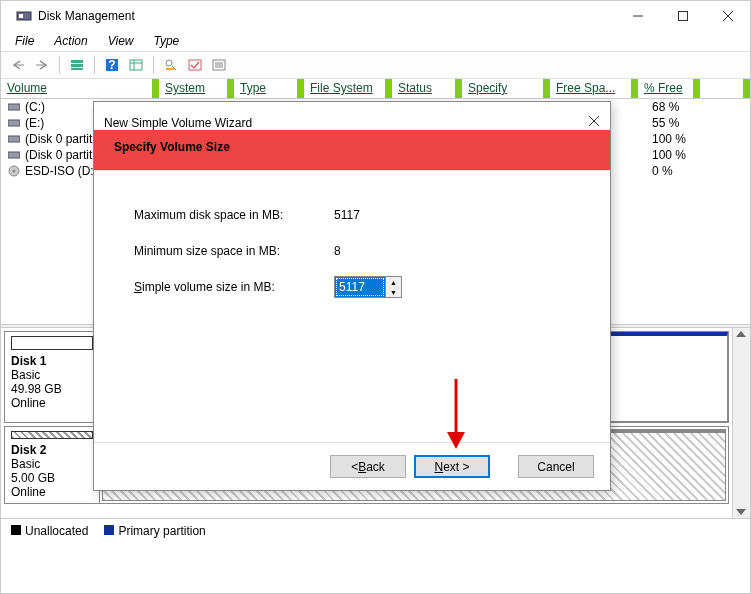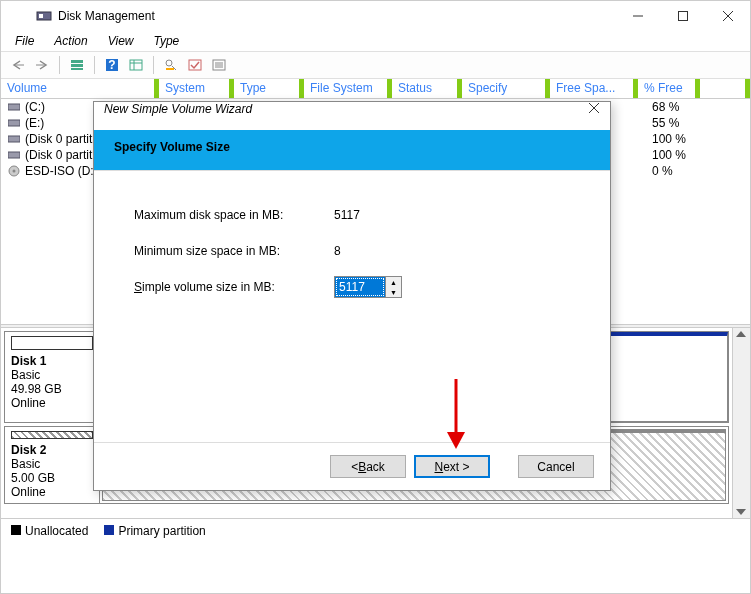--- a/index.html
+++ b/index.html
@@ -1,29 +1,29 @@
 <!DOCTYPE html>
 <html><head>
 <meta charset="utf-8">
 <style>
 * { box-sizing: border-box; margin: 0; padding: 0; font-family: "Segoe UI", Tahoma, sans-serif; font-size: 12px; }
 body { background: #fff; overflow: hidden; }
 .window { width: 751px; height: 594px; border: 1px solid #ccc; background: #fff; position: relative; }
-.titlebar { height: 30px; display: flex; align-items: center; padding: 0 15px; margin-left: 20px; }
+.titlebar { height: 30px; display: flex; align-items: center; padding: 0 15px; }
 .titlebar .icon { width: 16px; height: 16px; margin-right: 6px; }
 .titlebar .title { flex: 1; color: #000; }
 .winbtns { display: flex; position: absolute; right: 0; top: 0; }
 .winbtn { width: 45px; height: 30px; display: flex; align-items: center; justify-content: center; color: #666; }
 .menubar { height: 20px; display: flex; align-items: center; padding: 0 6px; gap: 4px; }
 .menubar span { padding: 2px 8px; font-style: italic; }
 .toolbar { height: 28px; border-top: 1px solid #e0e0e0; border-bottom: 1px solid #e0e0e0; display: flex; align-items: center; padding: 0 6px; gap: 2px; background: #fdfdfd; }
 .tbtn { width: 22px; height: 22px; display: flex; align-items: center; justify-content: center; border: 1px solid transparent; }
 .tsep { width: 1px; height: 18px; background: #ccc; margin: 0 4px; }
 .listheader { height: 20px; display: flex; border-bottom: 1px solid #ccc; background: #fff; }
-.listheader .col { border-right: 5px solid #84cc16; padding: 2px 6px; color: #3b82f6; }
+.listheader .col { border-right: 7px solid #84cc16; padding: 2px 6px; color: #14532d; text-decoration: underline; }
 .listbody { height: 225px; background: #fff; position: relative; }
 .listrow { display: flex; align-items: center; height: 16px; padding-left: 6px; }
 .drvicon { width: 14px; height: 12px; margin-right: 4px; display: inline-flex; align-items: center; justify-content: center; }
 .splitter { height: 4px; background: #f0f0f0; border-top: 1px solid #ccc; border-bottom: 1px solid #ccc; }
 .diskarea { height: 190px; overflow: hidden; display: flex; }
 .diskcol { flex: 1; }
 .diskrow { height: 92px; border: 1px solid #888; margin: 3px; display: flex; background: #fff; }
 .diskrow-small { height: 78px; }
 .diskinfo { width: 95px; border-right: 1px solid #888; padding: 4px 6px; display: flex; flex-direction: column; }
 .diskbar { height: 14px; background: #fff; border: 1px solid #333; width: 100%; margin-bottom: 4px; }
@@ -36,23 +36,23 @@
 .scrollcol { width: 18px; background: #f0f0f0; border-left: 1px solid #ccc; position: relative; }
 .scrollcol::before, .scrollcol::after { content: ""; position: absolute; left: 3px; width: 10px; height: 10px; }
 .scrollcol::before { top: 3px; border-left: 5px solid transparent; border-right: 5px solid transparent; border-bottom: 6px solid #666; width:0; height:0; }
 .scrollcol::after { bottom: 3px; border-left: 5px solid transparent; border-right: 5px solid transparent; border-top: 6px solid #666; width:0; height:0; }
 .legend { height: 24px; border-top: 1px solid #ccc; display: flex; align-items: center; padding: 0 10px; gap: 16px; }
 .swatch { width: 10px; height: 10px; display: inline-block; margin-right: 4px; }
 .swatch.black { background: #000; }
 .swatch.navy { background: #1030a0; }
 
 .dialog { position: absolute; left: 92px; top: 100px; width: 518px; height: 390px; background: #fff; border: 1px solid #888; box-shadow: 3px 3px 10px rgba(0,0,0,0.2); z-index: 10; display: flex; flex-direction: column;}
-.dlgtitle { height: 28px; display: flex; align-items: flex-start; padding: 0 10px; font-style: italic; }
+.dlgtitle { height: 28px; display: flex; align-items: flex-end; padding: 0 10px; }
 .dlgtitle .t { flex: 1; }
-.dlghead { padding: 10px 20px 12px 20px; border-bottom: 1px solid #ddd; background: #0ea5e9; }
+.dlghead { padding: 10px 20px 12px 20px; border-bottom: 1px solid #ddd; background: #ef4444; }
 .dlghead .h { font-weight: bold; margin-bottom: 4px; }
 .dlghead .s { padding-left: 16px; }
 .dlgbody { flex: 1; padding: 30px 13px 20px 40px; }
 .dlgbody .row { display: flex; height: 28px; align-items: center; margin-bottom: 8px; }
 .dlgbody .row .lbl { width: 200px; }
 .dlgbody .row .val { }
 .spinwrap { display: flex; border: 1px solid #888; height: 22px; }
 .spinwrap input { width: 50px; border: none; padding: 0 4px; background: #0078d7; color: #fff; outline: 1px dotted #fff; outline-offset: -2px;}
 .spinbtns { width: 16px; display: flex; flex-direction: column; border-left: 1px solid #888; }
 .spinbtns div { flex:1; display:flex; align-items:center; justify-content:center; font-size:7px; background:#f0f0f0; }

